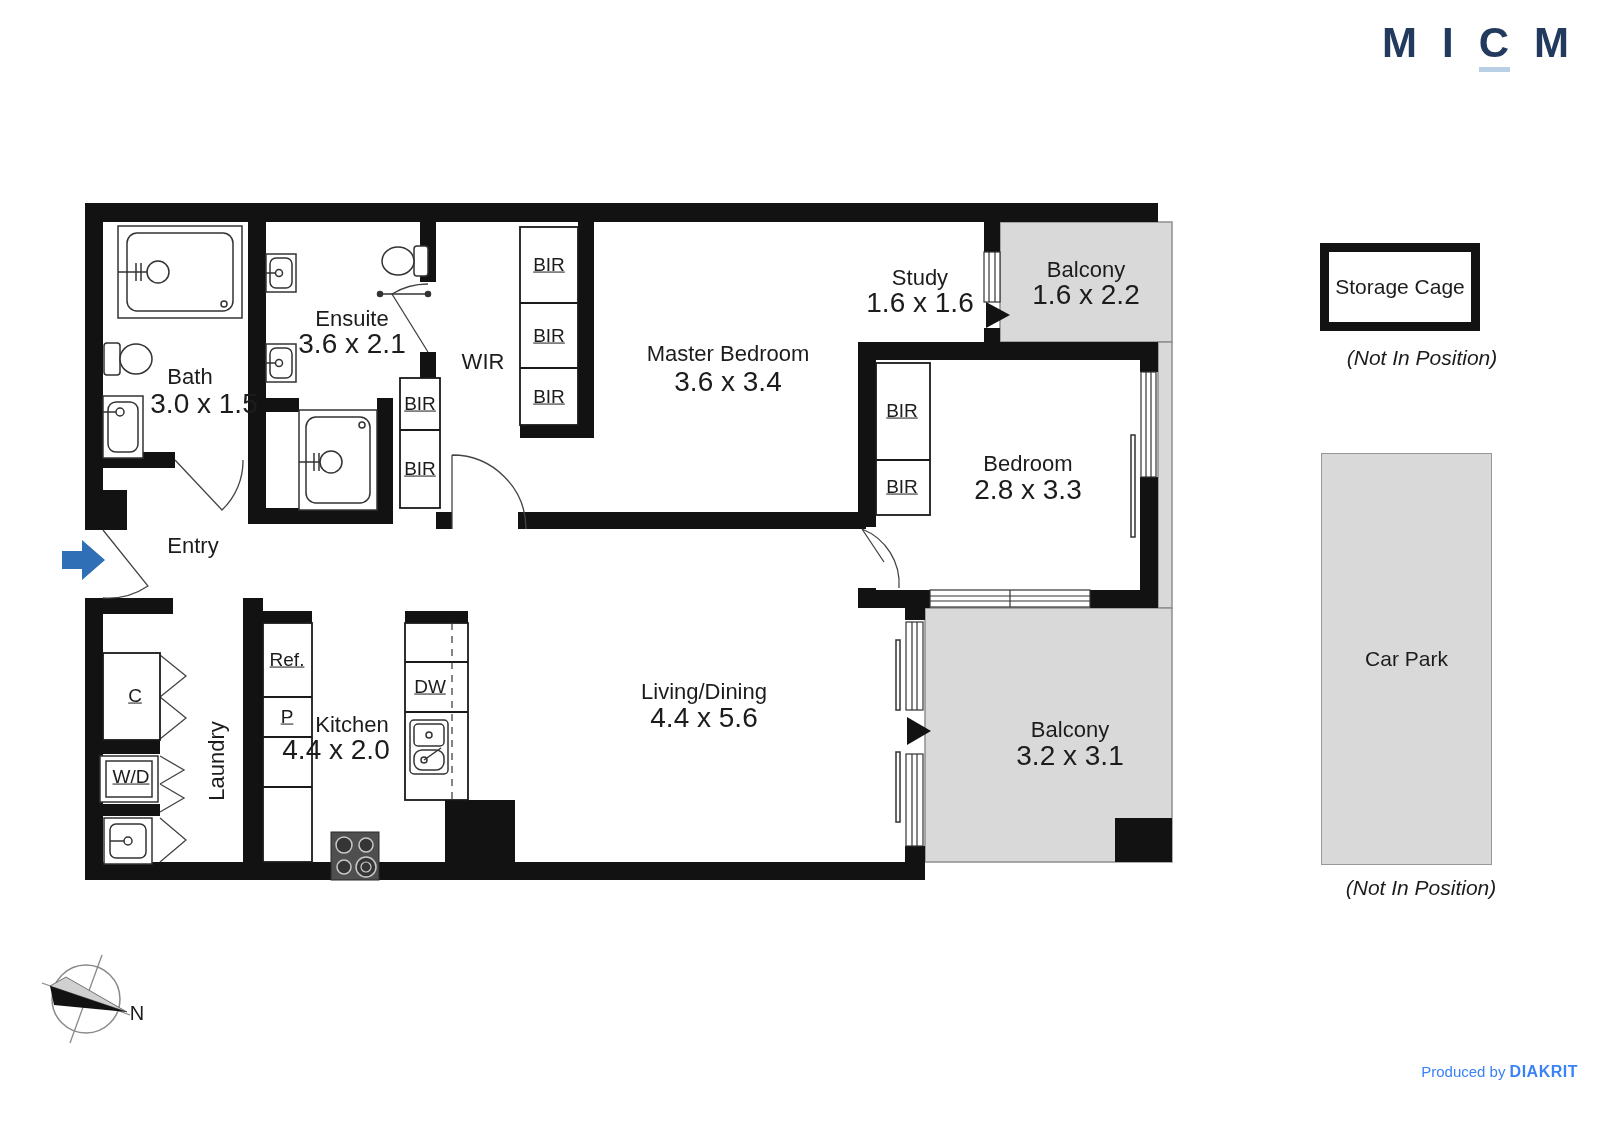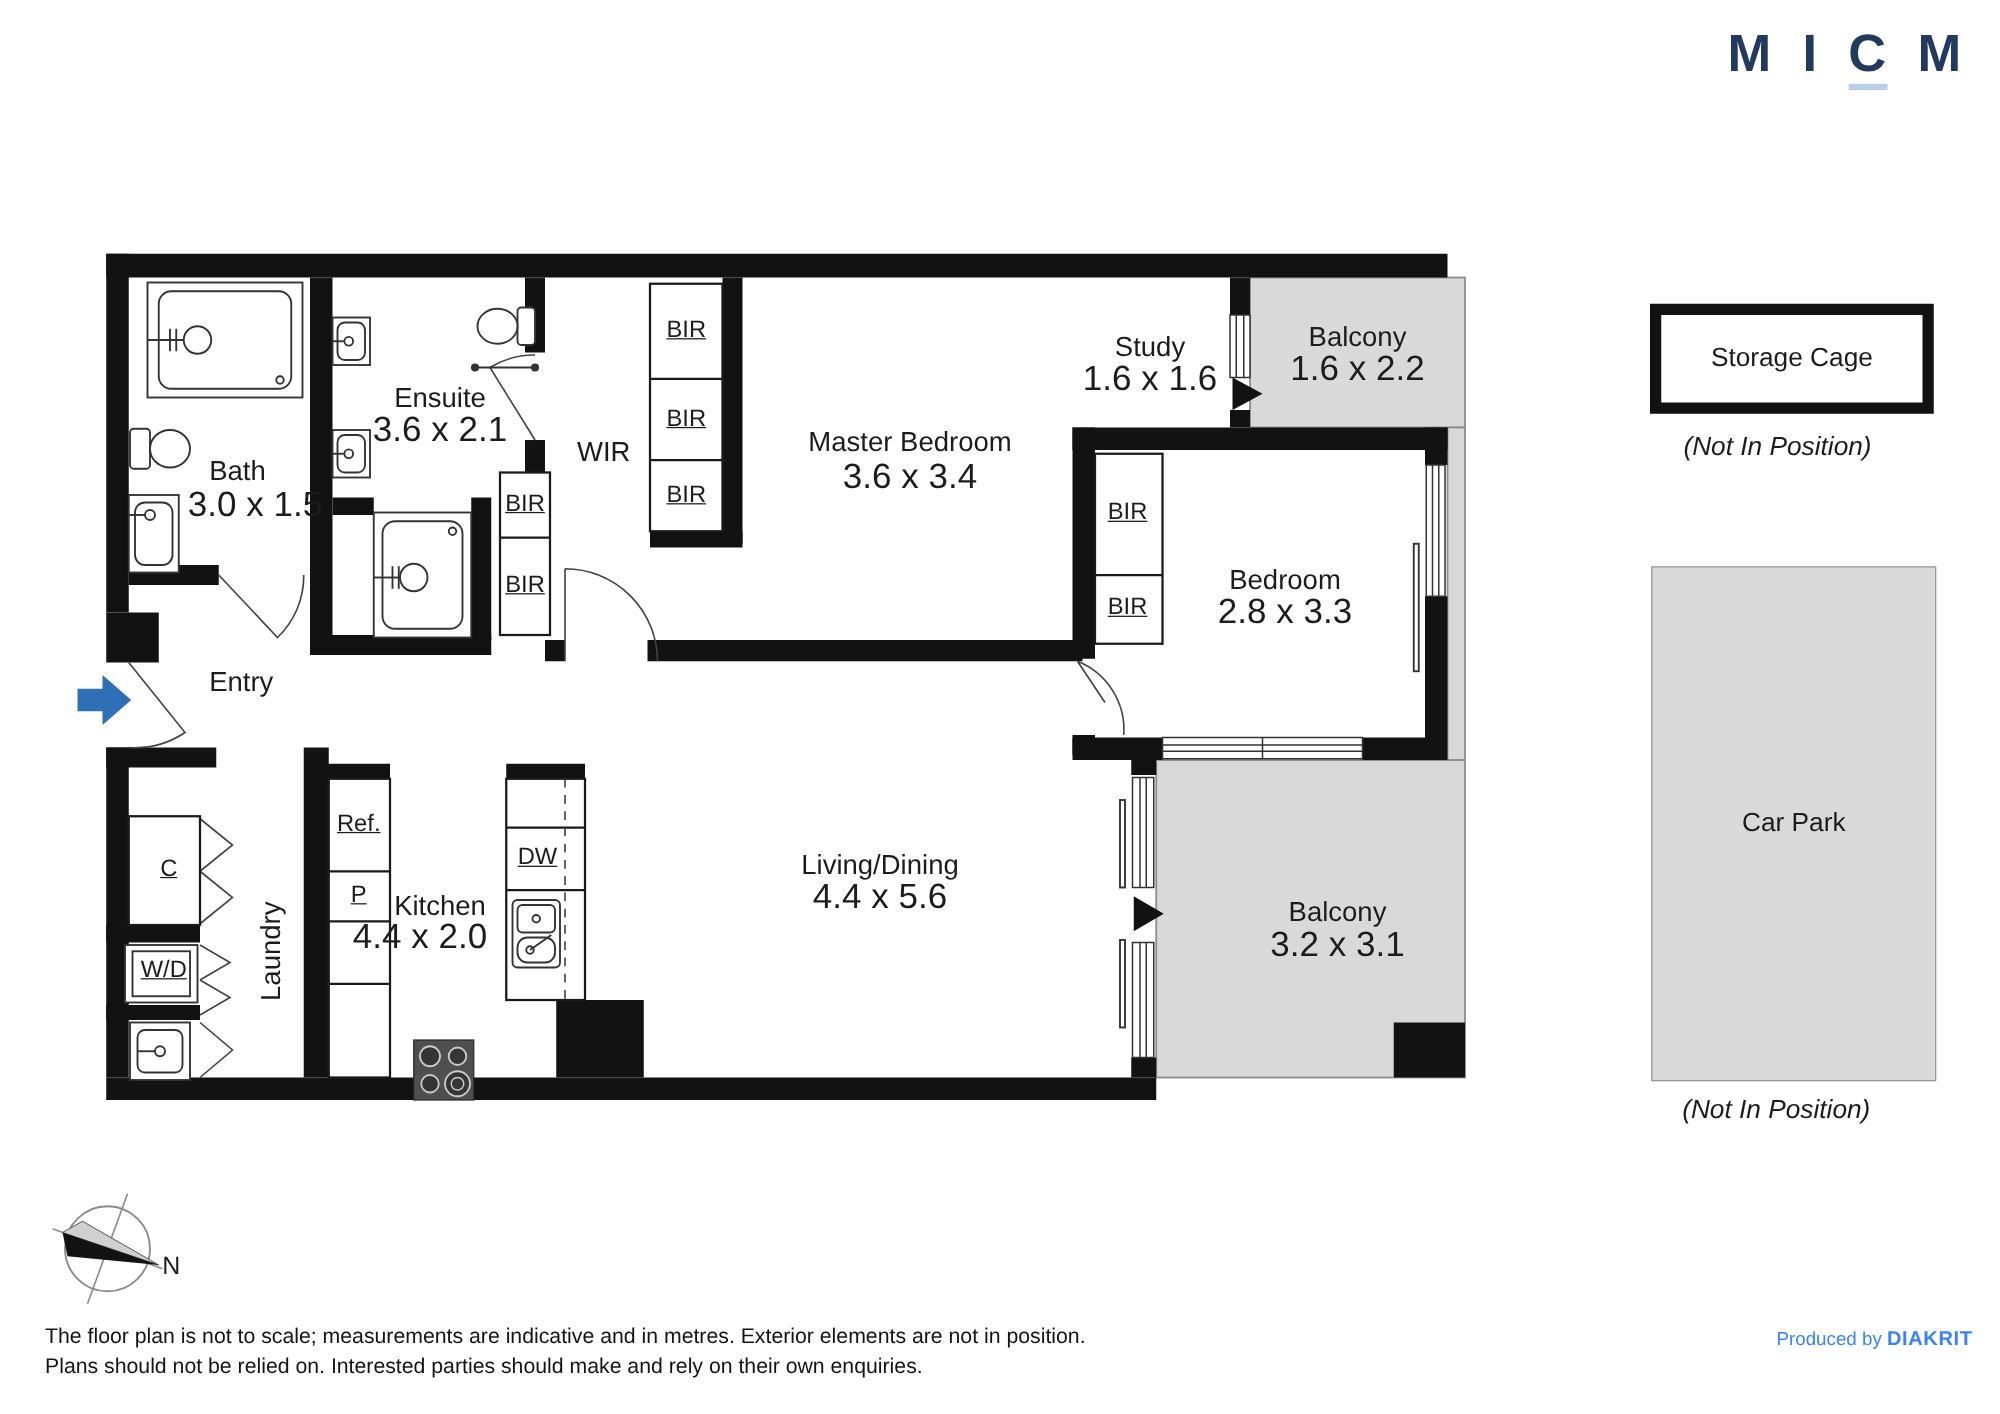--- a/index.html
+++ b/index.html
@@ -11,25 +11,25 @@
   .dim{font-size:28px;}
   .sm{font-size:19px;text-decoration:underline;}
   .rot{transform:translate(-50%,-50%) rotate(-90deg);}
   .north{font-size:20px;}
   
   #logo{position:absolute;top:22px;right:30px;display:flex;gap:24px;align-items:flex-start;
         font-size:42px;font-weight:700;letter-spacing:1px;}
   #logo .letter{line-height:1;}
   #logo .underlined{border-bottom:5px solid; padding-bottom:3px;}
   
-  #storage-cage{position:absolute;left:1320px;top:243px;width:227px;height:88px;
+  #storage-cage{position:absolute;left:1320px;top:243px;width:160px;height:88px;
         border:9px solid #121212;box-sizing:border-box;display:flex;align-items:center;
         justify-content:center;font-size:21px;background:#fff;}
   
-  #car-park{position:absolute;left:1321px;top:453px;width:228px;height:412px;
+  #car-park{position:absolute;left:1321px;top:453px;width:171px;height:412px;
         background:#d9d9d9;border:1px solid #979797;box-sizing:border-box;display:flex;
         align-items:center;justify-content:center;font-size:21px;}
   .note{position:absolute;transform:translate(-50%,-50%);font-size:21px;white-space:nowrap;font-style:italic;}
   
   #disclaimer{position:absolute;left:36px;top:1057px;font-size:17px;line-height:24px;color:#141414;}
   #produced{position:absolute;right:22px;top:1063px;font-size:15px;color:#3b82f6;}
   #produced .brand{font-weight:700;font-size:16px;letter-spacing:.5px;}
 </style>
 </head>
 <body>
@@ -298,22 +298,18 @@
   <div id="storage-cage">
     <span>Storage Cage</span>
   </div>
   <div class="note" style="left:1422px;top:358px">(Not In Position)</div>
 
   <div id="car-park">
     <span>Car Park</span>
   </div>
   <div class="note" style="left:1421px;top:888px">(Not In Position)</div>
 
-  <div id="disclaimer">
-    <div>The floor plan is not to scale; measurements are indicative and in metres. Exterior elements are not in position.</div>
-    <div>Plans should not be relied on. Interested parties should make and rely on their own enquiries.</div>
-  </div>
   <div id="produced">
     <span>Produced by</span>
     <span class="brand">DIAKRIT</span>
   </div>
 
 </div>
 
 </body></html>

